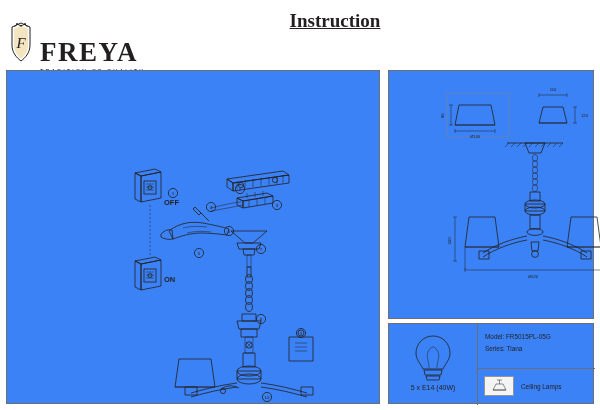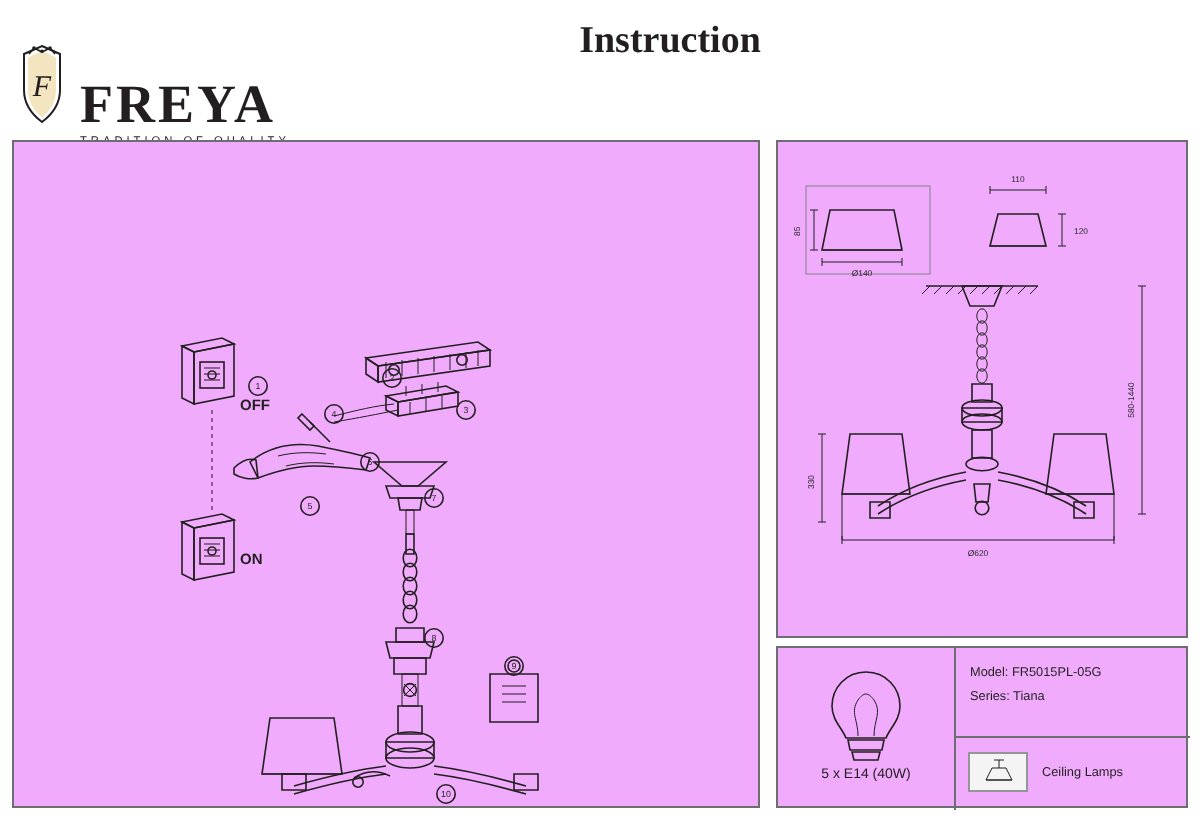--- a/index.html
+++ b/index.html
@@ -59,34 +59,36 @@
     position: absolute;
     left: 235px; top: 10px;
     width: 200px;
     text-align: center;
   }
   #doc-title {
     font-family: "Liberation Serif", serif;
     font-size: 19px;
     font-weight: bold;
     color: #231f20;
+    text-decoration: underline;
   }
   #doc-model {
     margin-top: 7px;
     font-family: "Liberation Sans", sans-serif;
     font-size: 10.5px;
     font-weight: bold;
     color: #231f20;
   }
 
   
   .panel {
     position: absolute;
     border: 1px solid #6d6e71;
-    background: #f0abfc;
+    background: #3b82f6;
+    padding-left: 44px;
   }
   #panel-left   { left: 6px;   top: 70px;  width: 374px; height: 334px; }
   #panel-right  { left: 388px; top: 70px;  width: 206px; height: 249px; }
   #panel-info   { left: 388px; top: 323px; width: 206px; height: 81px; }
 
   svg { display: block; }
   .ln  { stroke: #231f20; fill: none; stroke-width: 0.8; }
   .ln-thin { stroke: #231f20; fill: none; stroke-width: 0.5; }
   .ln-gray { stroke: #808285; fill: none; stroke-width: 0.5; }
   .dim-txt {

